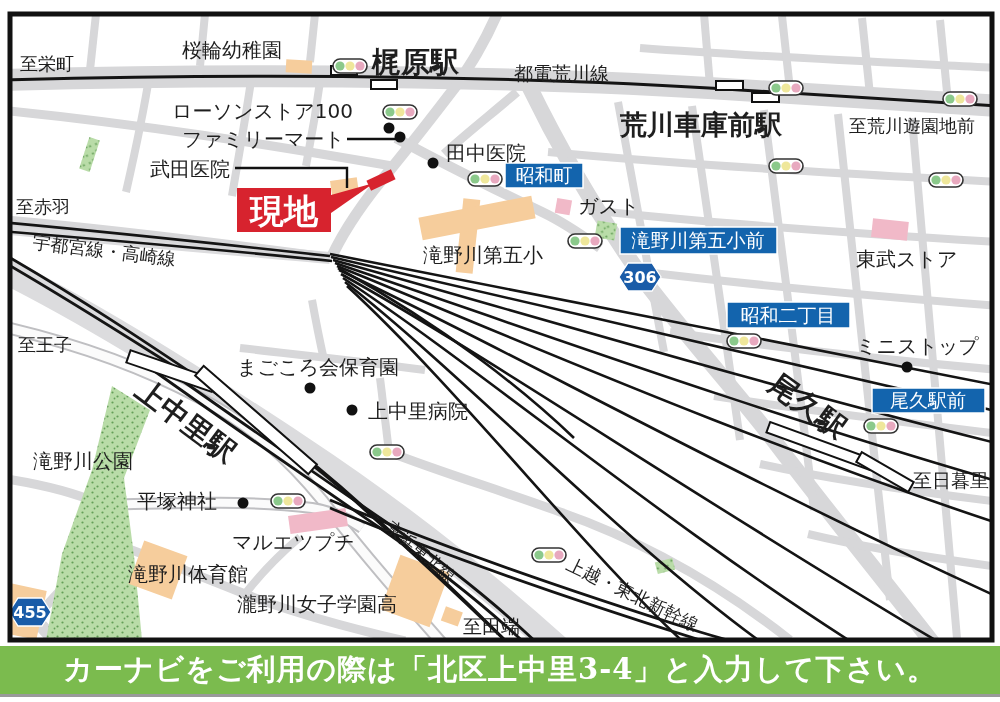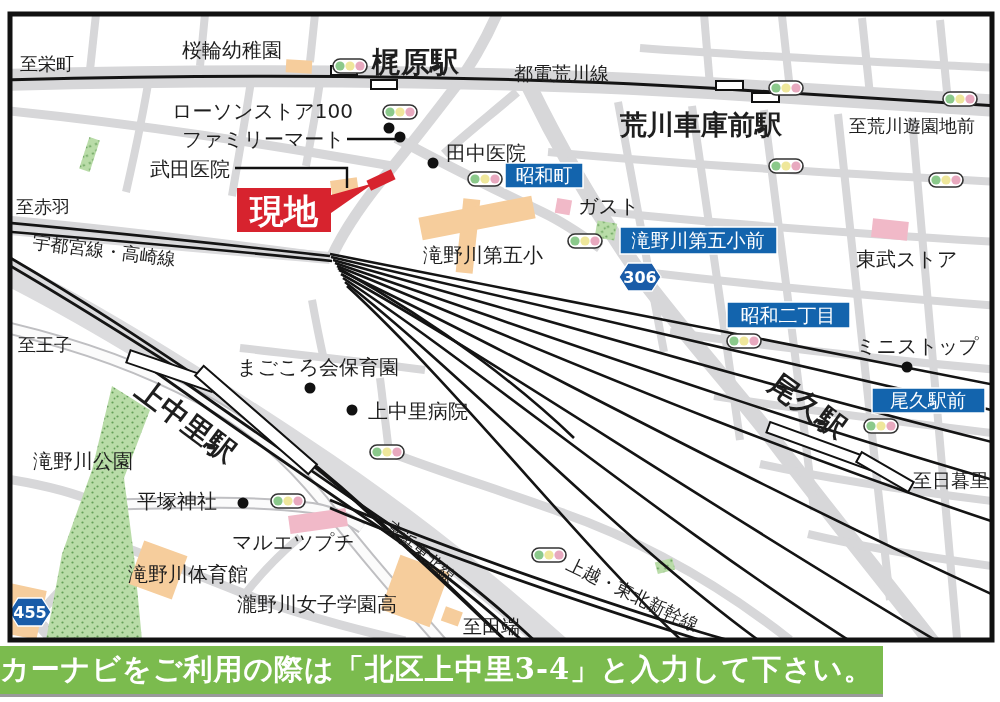--- a/index.html
+++ b/index.html
@@ -2,23 +2,23 @@
 <html><head>
 <meta charset="utf-8">
 <style>
   html,body{margin:0;padding:0;background:#fff;}
   #stage{position:relative;width:1000px;height:702px;background:#fff;overflow:hidden;
          font-family:"DejaVu Sans",sans-serif;}
   #mapsvg{position:absolute;left:0;top:0;}
   .maplabel{fill:#1e1e1e;}
   .bold{font-weight:bold;}
   .whitetext{fill:#ffffff;}
-  #banner{position:absolute;left:0;top:646px;width:883px;height:48px;
+  #banner{position:absolute;left:0;top:646px;width:1000px;height:48px;
           background:#7BBB4E;border-bottom:3px solid #9a9a9a;
-          display:flex;align-items:center;justify-content:flex-start;}
+          display:flex;align-items:center;justify-content:center;}
   #banner .btext{font-family:"DejaVu Serif","Liberation Serif",serif;
           color:#ffffff;font-size:29px;font-weight:600;letter-spacing:1px;white-space:nowrap;}
 </style>
 </head>
 <body>
 
 <div id="stage">
 <svg id="mapsvg" width="1000" height="646" viewBox="0 0 1000 646">
   <defs>
     <pattern id="parkdots" width="10" height="10" patternUnits="userSpaceOnUse">

